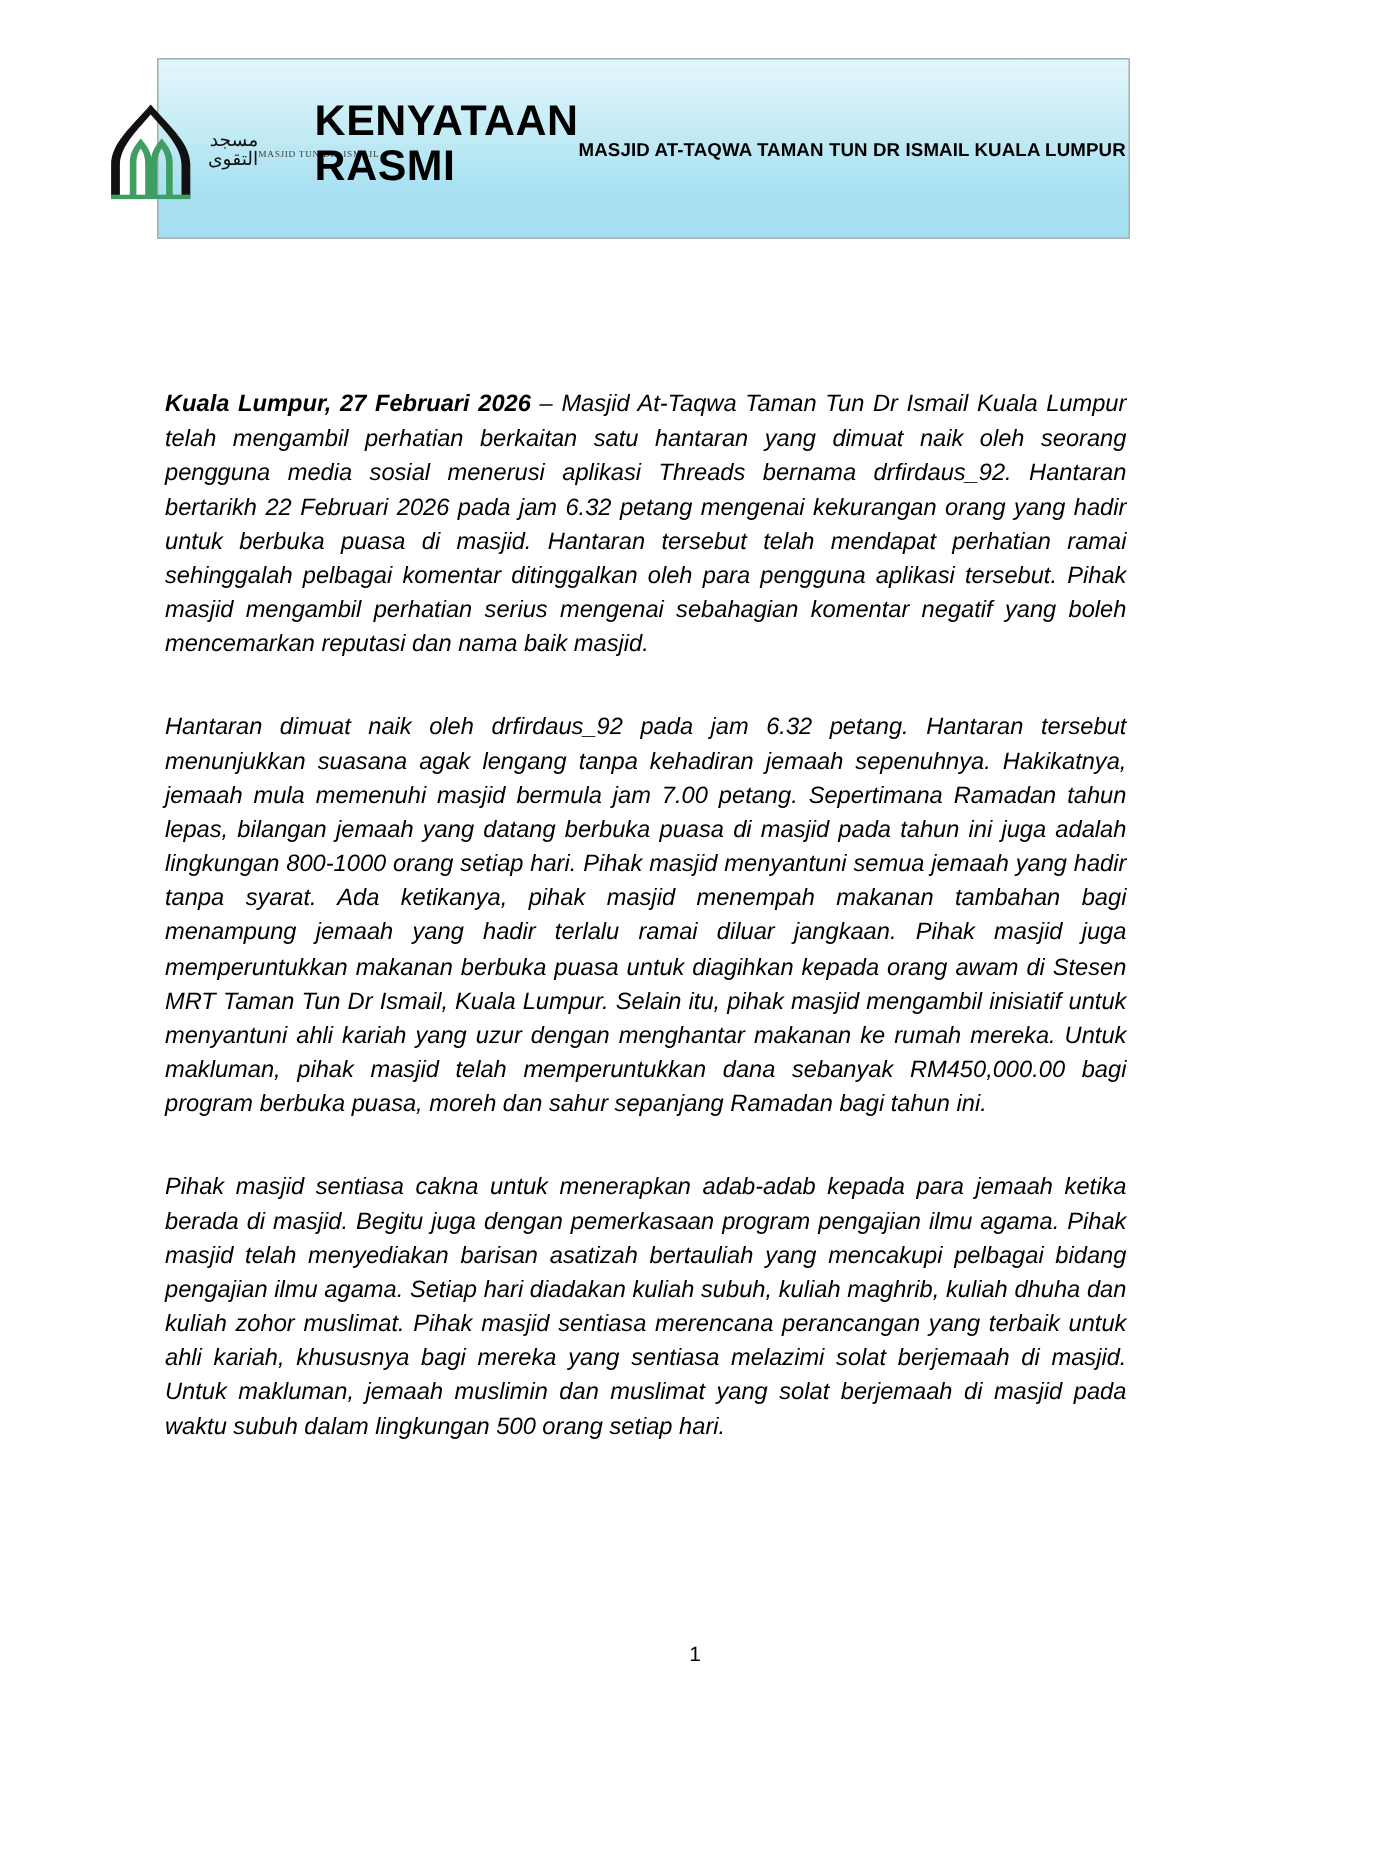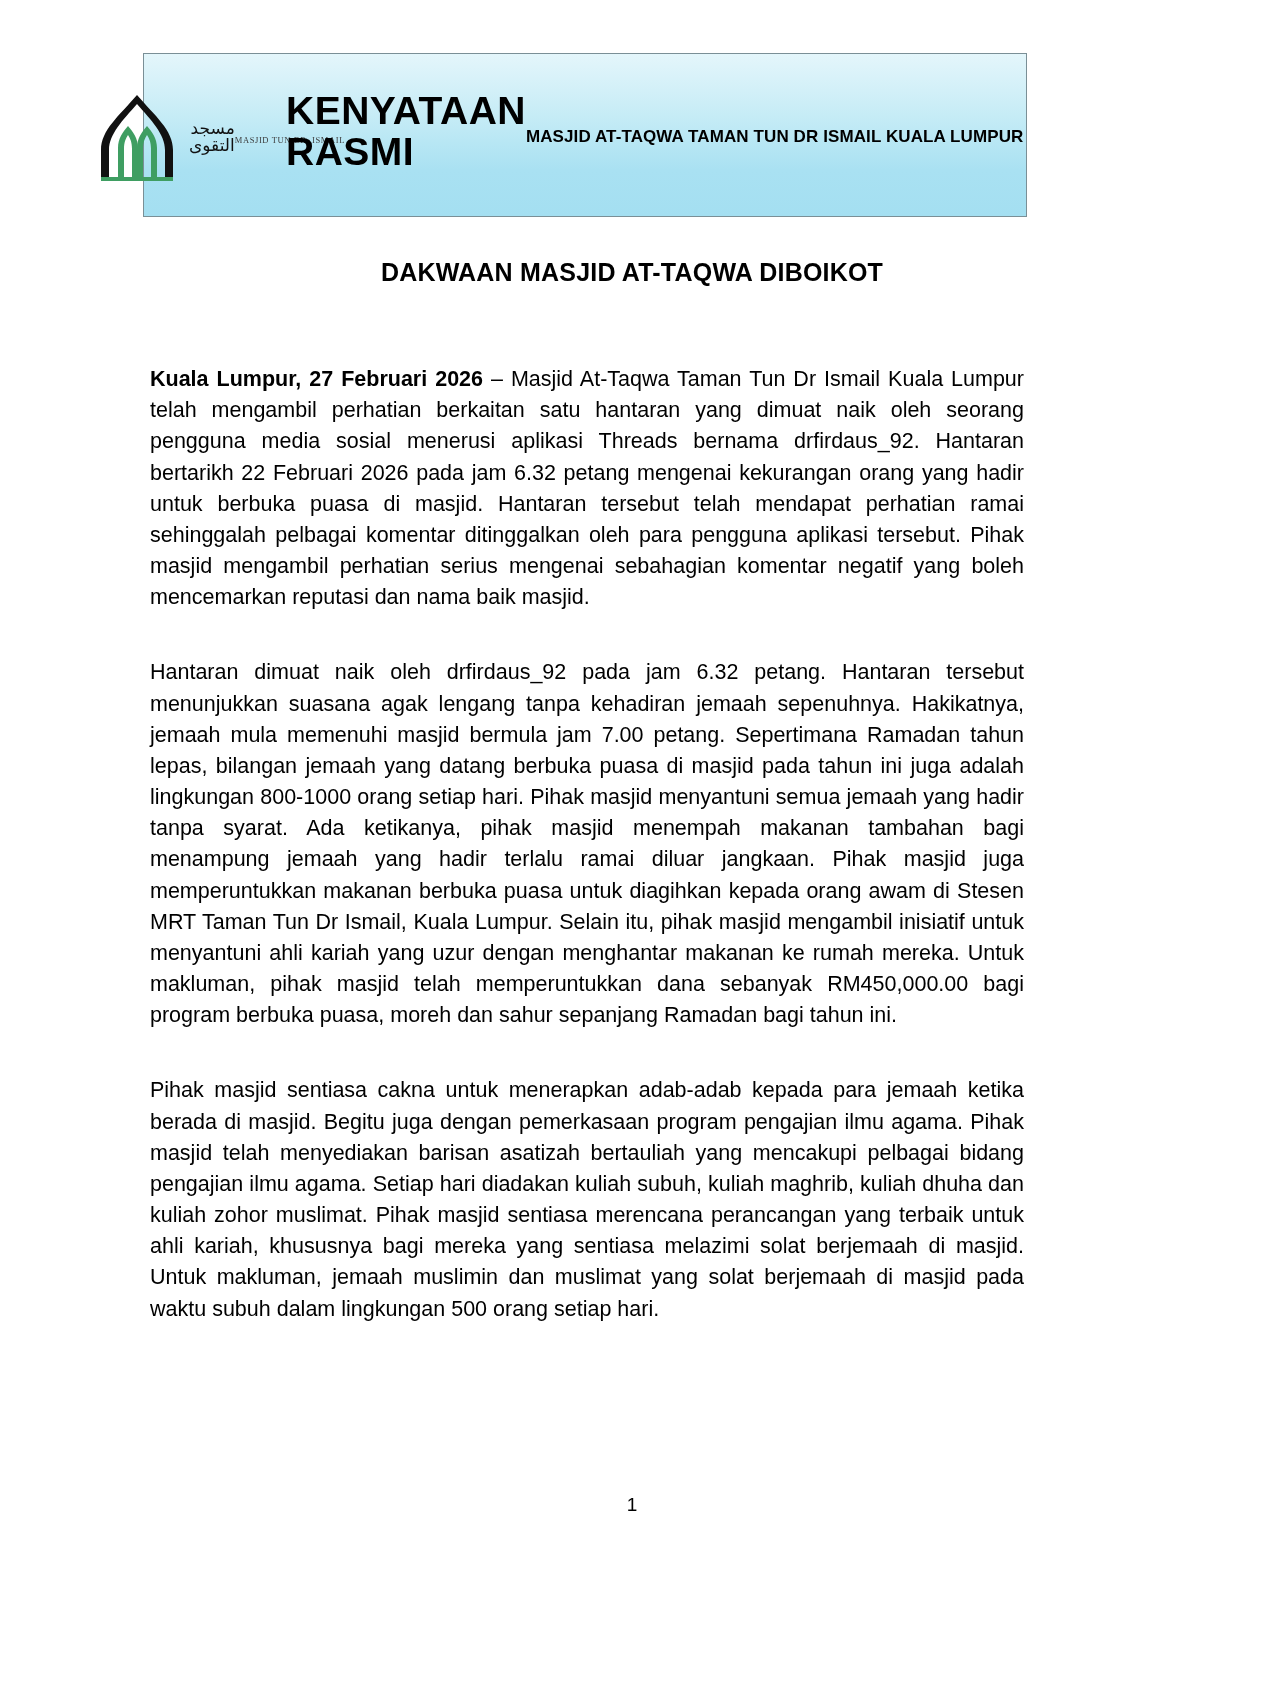--- a/index.html
+++ b/index.html
@@ -102,21 +102,22 @@
     left: 150px;
     top: 348px;
     width: 874px;
   }
   .para {
     font-size: 21.5px;
     line-height: 1.45;
     color: #000;
     text-align: justify;
     text-justify: inter-word;
-    margin: 16px 0 44px 0;
+    margin: 4px 0 44px 0;
+    font-style: italic;
   }
   .para:last-child { margin-bottom: 0; }
   .para b { font-weight: bold; }
   .page-number {
     position: absolute;
     left: 0;
     right: 0;
     top: 1494px;
     text-align: center;
     font-size: 19px;
@@ -146,21 +147,20 @@
       <div class="logo-arabic">مسجد التقوى</div>
       <div class="logo-sub">MASJID TUN DR. ISMAIL</div>
     </div>
 
     <div class="head-text">
       <div class="head-title">KENYATAAN RASMI</div>
       <div class="head-subtitle">MASJID AT-TAQWA TAMAN TUN DR ISMAIL KUALA LUMPUR</div>
     </div>
   </div>
 
-  <div class="doc-heading">DAKWAAN MASJID AT-TAQWA DIBOIKOT</div>
 
   <div class="content">
     <p class="para"><b>Kuala Lumpur, 27 Februari 2026</b><span> – Masjid At-Taqwa Taman Tun Dr Ismail Kuala Lumpur telah mengambil perhatian berkaitan satu hantaran yang dimuat naik oleh seorang pengguna media sosial menerusi aplikasi Threads bernama drfirdaus_92. Hantaran bertarikh 22 Februari 2026 pada jam 6.32 petang mengenai kekurangan orang yang hadir untuk berbuka puasa di masjid. Hantaran tersebut telah mendapat perhatian ramai sehinggalah pelbagai komentar ditinggalkan oleh para pengguna aplikasi tersebut. Pihak masjid mengambil perhatian serius mengenai sebahagian komentar negatif yang boleh mencemarkan reputasi dan nama baik masjid.</span></p>
     <p class="para">Hantaran dimuat naik oleh drfirdaus_92 pada jam 6.32 petang. Hantaran tersebut menunjukkan suasana agak lengang tanpa kehadiran jemaah sepenuhnya. Hakikatnya, jemaah mula memenuhi masjid bermula jam 7.00 petang. Sepertimana Ramadan tahun lepas, bilangan jemaah yang datang berbuka puasa di masjid pada tahun ini juga adalah lingkungan 800-1000 orang setiap hari. Pihak masjid menyantuni semua jemaah yang hadir tanpa syarat. Ada ketikanya, pihak masjid menempah makanan tambahan bagi menampung jemaah yang hadir terlalu ramai diluar jangkaan. Pihak masjid juga memperuntukkan makanan berbuka puasa untuk diagihkan kepada orang awam di Stesen MRT Taman Tun Dr Ismail, Kuala Lumpur. Selain itu, pihak masjid mengambil inisiatif untuk menyantuni ahli kariah yang uzur dengan menghantar makanan ke rumah mereka. Untuk makluman, pihak masjid telah memperuntukkan dana sebanyak RM450,000.00 bagi program berbuka puasa, moreh dan sahur sepanjang Ramadan bagi tahun ini.</p>
     <p class="para">Pihak masjid sentiasa cakna untuk menerapkan adab-adab kepada para jemaah ketika berada di masjid. Begitu juga dengan pemerkasaan program pengajian ilmu agama. Pihak masjid telah menyediakan barisan asatizah bertauliah yang mencakupi pelbagai bidang pengajian ilmu agama. Setiap hari diadakan kuliah subuh, kuliah maghrib, kuliah dhuha dan kuliah zohor muslimat. Pihak masjid sentiasa merencana perancangan yang terbaik untuk ahli kariah, khususnya bagi mereka yang sentiasa melazimi solat berjemaah di masjid. Untuk makluman, jemaah muslimin dan muslimat yang solat berjemaah di masjid pada waktu subuh dalam lingkungan 500 orang setiap hari.</p>
   </div>
 
   <div class="page-number">1</div>
 
 </div>

